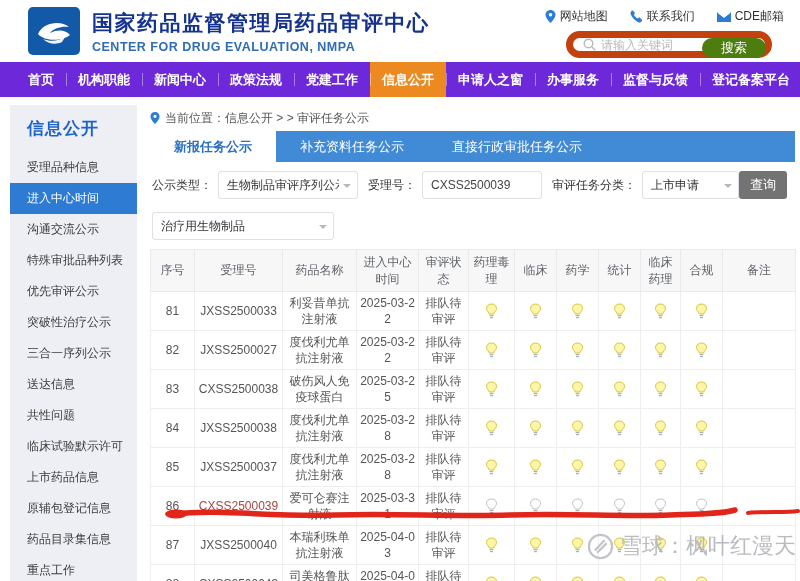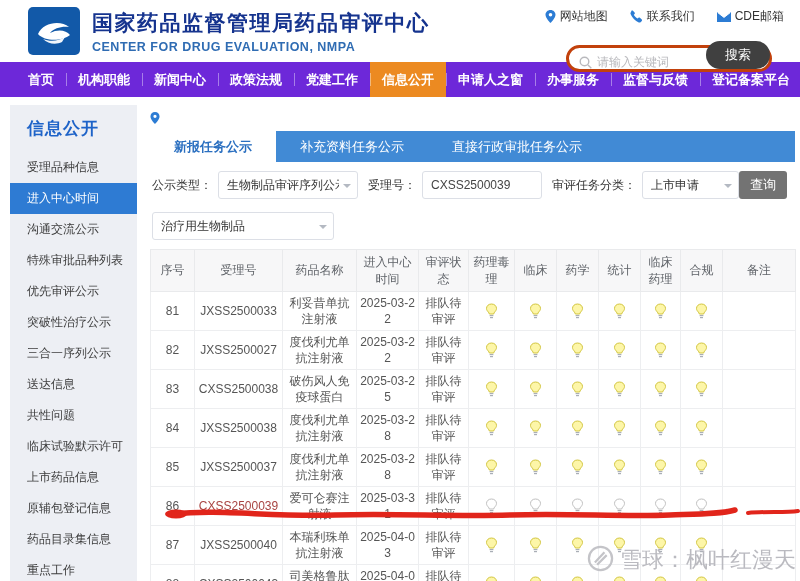--- a/index.html
+++ b/index.html
@@ -9,24 +9,24 @@
   
   .topbar { height:62px; display:flex; align-items:center; position:relative; background:#fff; }
   .brand { display:flex; align-items:center; margin-left:28px; }
   .logo { width:52px; height:48px; background:#1259a8; border-radius:5px; display:flex; align-items:center; justify-content:center; flex:0 0 auto; }
   .titles { margin-left:12px; }
   .cn-title { font-size:21px; font-weight:bold; color:#15338e; letter-spacing:1.5px; white-space:nowrap; }
   .en-title { font-size:12.5px; font-weight:bold; color:#2f6cb3; letter-spacing:.5px; margin-top:3px; }
   .top-right { position:absolute; right:12px; top:8px; display:flex; flex-direction:column; align-items:flex-end; }
   .quick-links { display:flex; gap:22px; font-size:12px; color:#333; margin-right:4px;text-align:center; }
   .qlink { display:flex; align-items:center; gap:4px; cursor:pointer; white-space:nowrap; }
-  .searchbar { margin-top:20px; margin-right:16px; width:206px; height:27px; border:3px solid #c2410c; border-radius:14px; display:flex; align-items:flex-end; padding-left:10px; background:#fff; }
+  .searchbar { margin-top:6px; margin-right:16px; width:206px; height:27px; border:7px solid #c2410c; border-radius:14px; display:flex; align-items:flex-start; padding-left:10px; background:#fff; }
   .searchbar input { border:none; outline:none; flex:1; min-width:0; font-size:12px; color:#666; background:transparent; }
   .searchbar input::placeholder { color:#b9b9bd; }
-  .search-btn { height:28px; border:none; border-radius:14px; background:#404040; color:#fff; font-size:13px; padding:0 19px; cursor:pointer; margin-right:-1px; }
+  .search-btn { height:20px; border:none; border-radius:14px; background:#4d7c0f; color:#fff; font-size:13px; padding:0 19px; cursor:pointer; margin-right:-1px; }
 
   
   .mainnav { height:35px; background:#6d28d9; display:flex; padding-left:16px; }
   .nav-item { position:relative; line-height:35px; padding:0 12px; color:#fff; font-size:13px; font-weight:bold; cursor:pointer; white-space:nowrap; }
   .nav-item + .nav-item::before { content:''; position:absolute; left:0; top:11px; width:1px; height:13px; background:rgba(255,255,255,.4); }
   .nav-item.active { background:#ec8a21; }
 
   
   .main { display:flex; height:484px; overflow:hidden; }
   .sidebar { width:127px; margin-left:10px; margin-top:8px; background:#edeff4; padding-top:12px; flex:0 0 auto; }
@@ -55,21 +55,21 @@
 
   
   table.grid { border-collapse:collapse; table-layout:fixed; width:645px; background:#fff; }
   .grid th { background:#f7f7f8; color:#5f6368; font-weight:normal; font-size:12px; border:1px solid #e9eaec; height:42px; padding:2px; word-break:break-all; line-height:1.35; }
   .grid td { border:1px solid #edeef0; font-size:12px; color:#555; text-align:center; height:39px; padding:2px; word-break:break-all; line-height:1.35; }
   .grid td.red { color:#a84442; }
   .bulb { vertical-align:middle; }
 
   
   .red-line { position:absolute; left:150px; top:504px; pointer-events:none; z-index:5; }
-  .watermark { position:absolute; right:4px; top:545px; display:flex; gap:6px; font-size:22px; color:#b5b5bb; z-index:6; opacity:.92; white-space:nowrap; }
+  .watermark { position:absolute; right:4px; top:531px; display:flex; align-items:center; gap:6px; font-size:22px; color:#b5b5bb; z-index:6; opacity:.92; white-space:nowrap; }
   .icon-blue { fill:#2c7cd4; }
 </style>
 </head>
 <body>
 
 <div class="page">
 
   <header class="topbar">
     <div class="brand">
       <div class="logo">
@@ -149,20 +149,21 @@
           <div class="sb-item">药品目录集信息</div>
           <div class="sb-item">重点工作</div>
         </div>
     </aside>
 
     <section class="content">
       <div class="breadcrumb">
         <svg class="icon-blue" width="10" height="12" viewBox="0 0 11 13">
             <path d="M5.5 0 C2.5 0 .5 2.2 .5 4.8 C.5 8.2 5.5 13 5.5 13 C5.5 13 10.5 8.2 10.5 4.8 C10.5 2.2 8.5 0 5.5 0 Z M5.5 6.5 A1.8 1.8 0 1 1 5.5 2.9 A1.8 1.8 0 0 1 5.5 6.5 Z"></path>
           </svg>
+        <span>当前位置：信息公开 &gt; &gt; 审评任务公示</span>
       </div>
 
       <div class="tabs">
         <div class="tab active">新报任务公示</div>
         <div class="tab">补充资料任务公示</div>
         <div class="tab">直接行政审批任务公示</div>
       </div>
 
       <div class="filters">
         <div class="frow">

